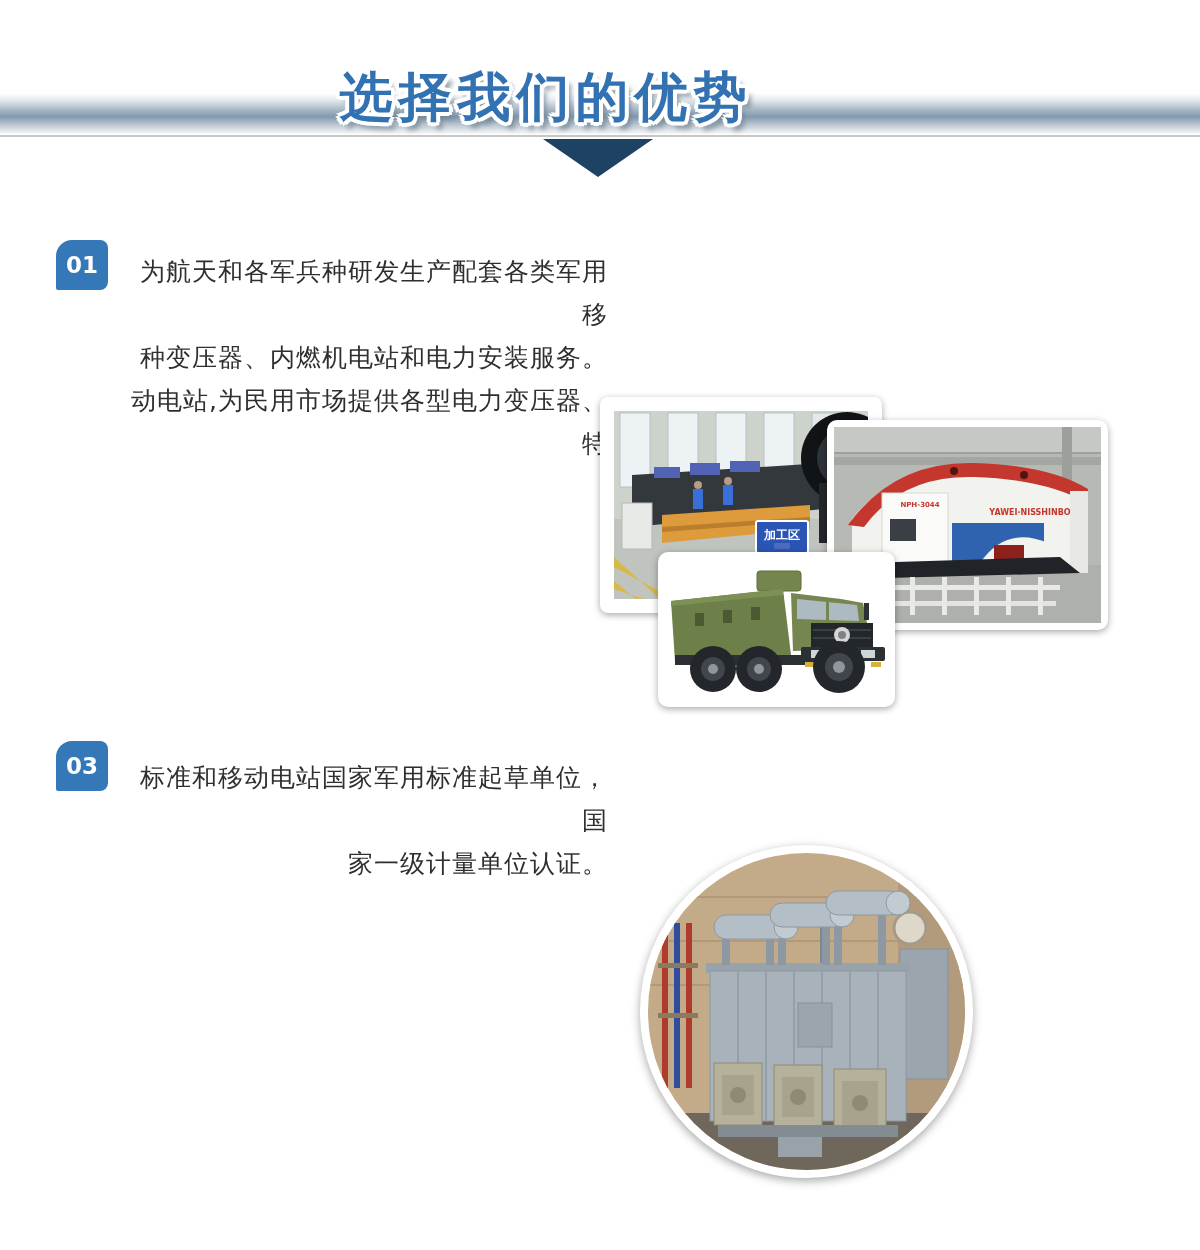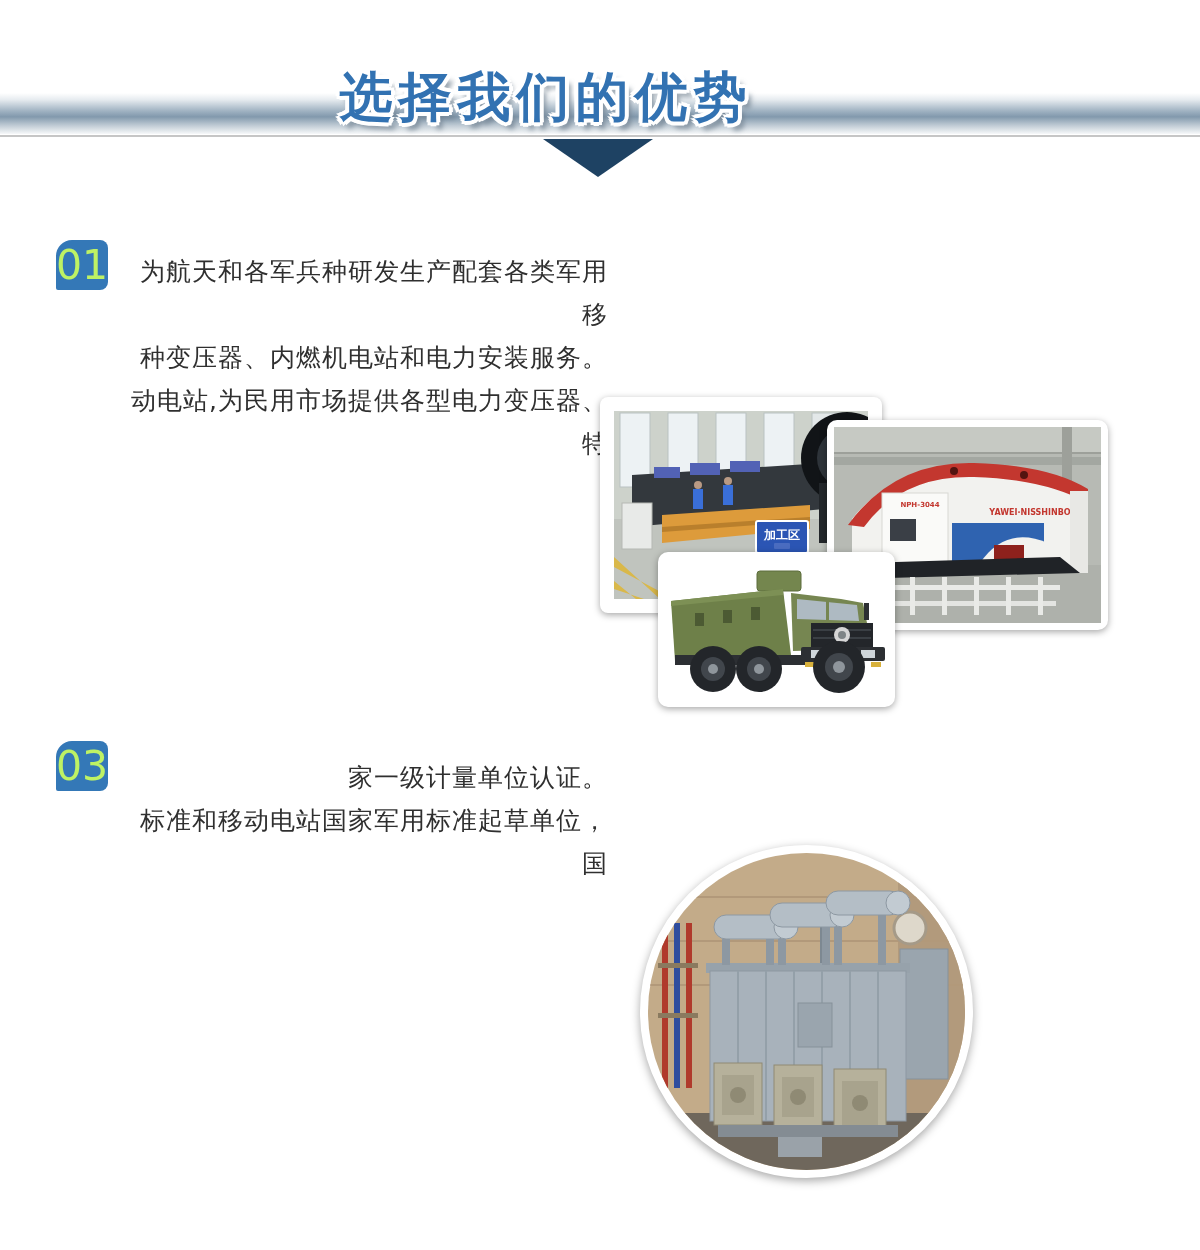--- a/index.html
+++ b/index.html
@@ -24,21 +24,21 @@
       6px 7px 5px rgba(110,125,140,.75);
   }
   .down-arrow{
     position:absolute;left:543px;top:139px;width:0;height:0;
     border-left:55px solid transparent;border-right:55px solid transparent;
     border-top:38px solid #1e4263;
   }
   
   .num-badge{
     position:absolute;left:56px;width:52px;height:50px;background:#3478b7;
-    border-radius:16px 8px 8px 2px;color:#bef264;font-size:41px;font-weight:normal;
+    border-radius:16px 8px 8px 2px;color:#ffffff;font-size:23px;font-weight:bold;
     display:flex;align-items:center;justify-content:center;
   }
   .adv-text{
     position:absolute;left:118px;width:490px;font-size:25px;line-height:43px;
     color:#2f2f2f;letter-spacing:1px;text-align:right;
   }
   #badge-1{top:240px;} #text-1{top:250px;}
   #badge-2{top:741px;} #text-2{top:756px;}
   
   .photo-card{
@@ -64,22 +64,22 @@
 
 <div class="num-badge" id="badge-1">01</div>
 <div class="adv-text" id="text-1">
   <div>为航天和各军兵种研发生产配套各类军用移</div>
   <div>种变压器、内燃机电站和电力安装服务。</div>
   <div>动电站,为民用市场提供各型电力变压器、特</div>
 </div>
 
 <div class="num-badge" id="badge-2">03</div>
 <div class="adv-text" id="text-2">
+  <div>标准和移动电站国家军用标准起草单位，国</div>
   <div>家一级计量单位认证。</div>
-  <div>标准和移动电站国家军用标准起草单位，国</div>
 </div>
 
 <div class="photo-card" id="card-workshop">
   <svg viewBox="0 0 254 188" preserveAspectRatio="none">
     <rect width="254" height="108" fill="#cdd2cb"></rect>
     <rect x="6" y="2" width="30" height="74" fill="#edf2f4" stroke="#b9c1c2"></rect>
     <rect x="54" y="2" width="30" height="74" fill="#edf2f4" stroke="#b9c1c2"></rect>
     <rect x="102" y="2" width="30" height="74" fill="#edf2f4" stroke="#b9c1c2"></rect>
     <rect x="150" y="2" width="30" height="74" fill="#edf2f4" stroke="#b9c1c2"></rect>
     <rect x="198" y="2" width="30" height="74" fill="#e3e8e9" stroke="#b9c1c2"></rect>

